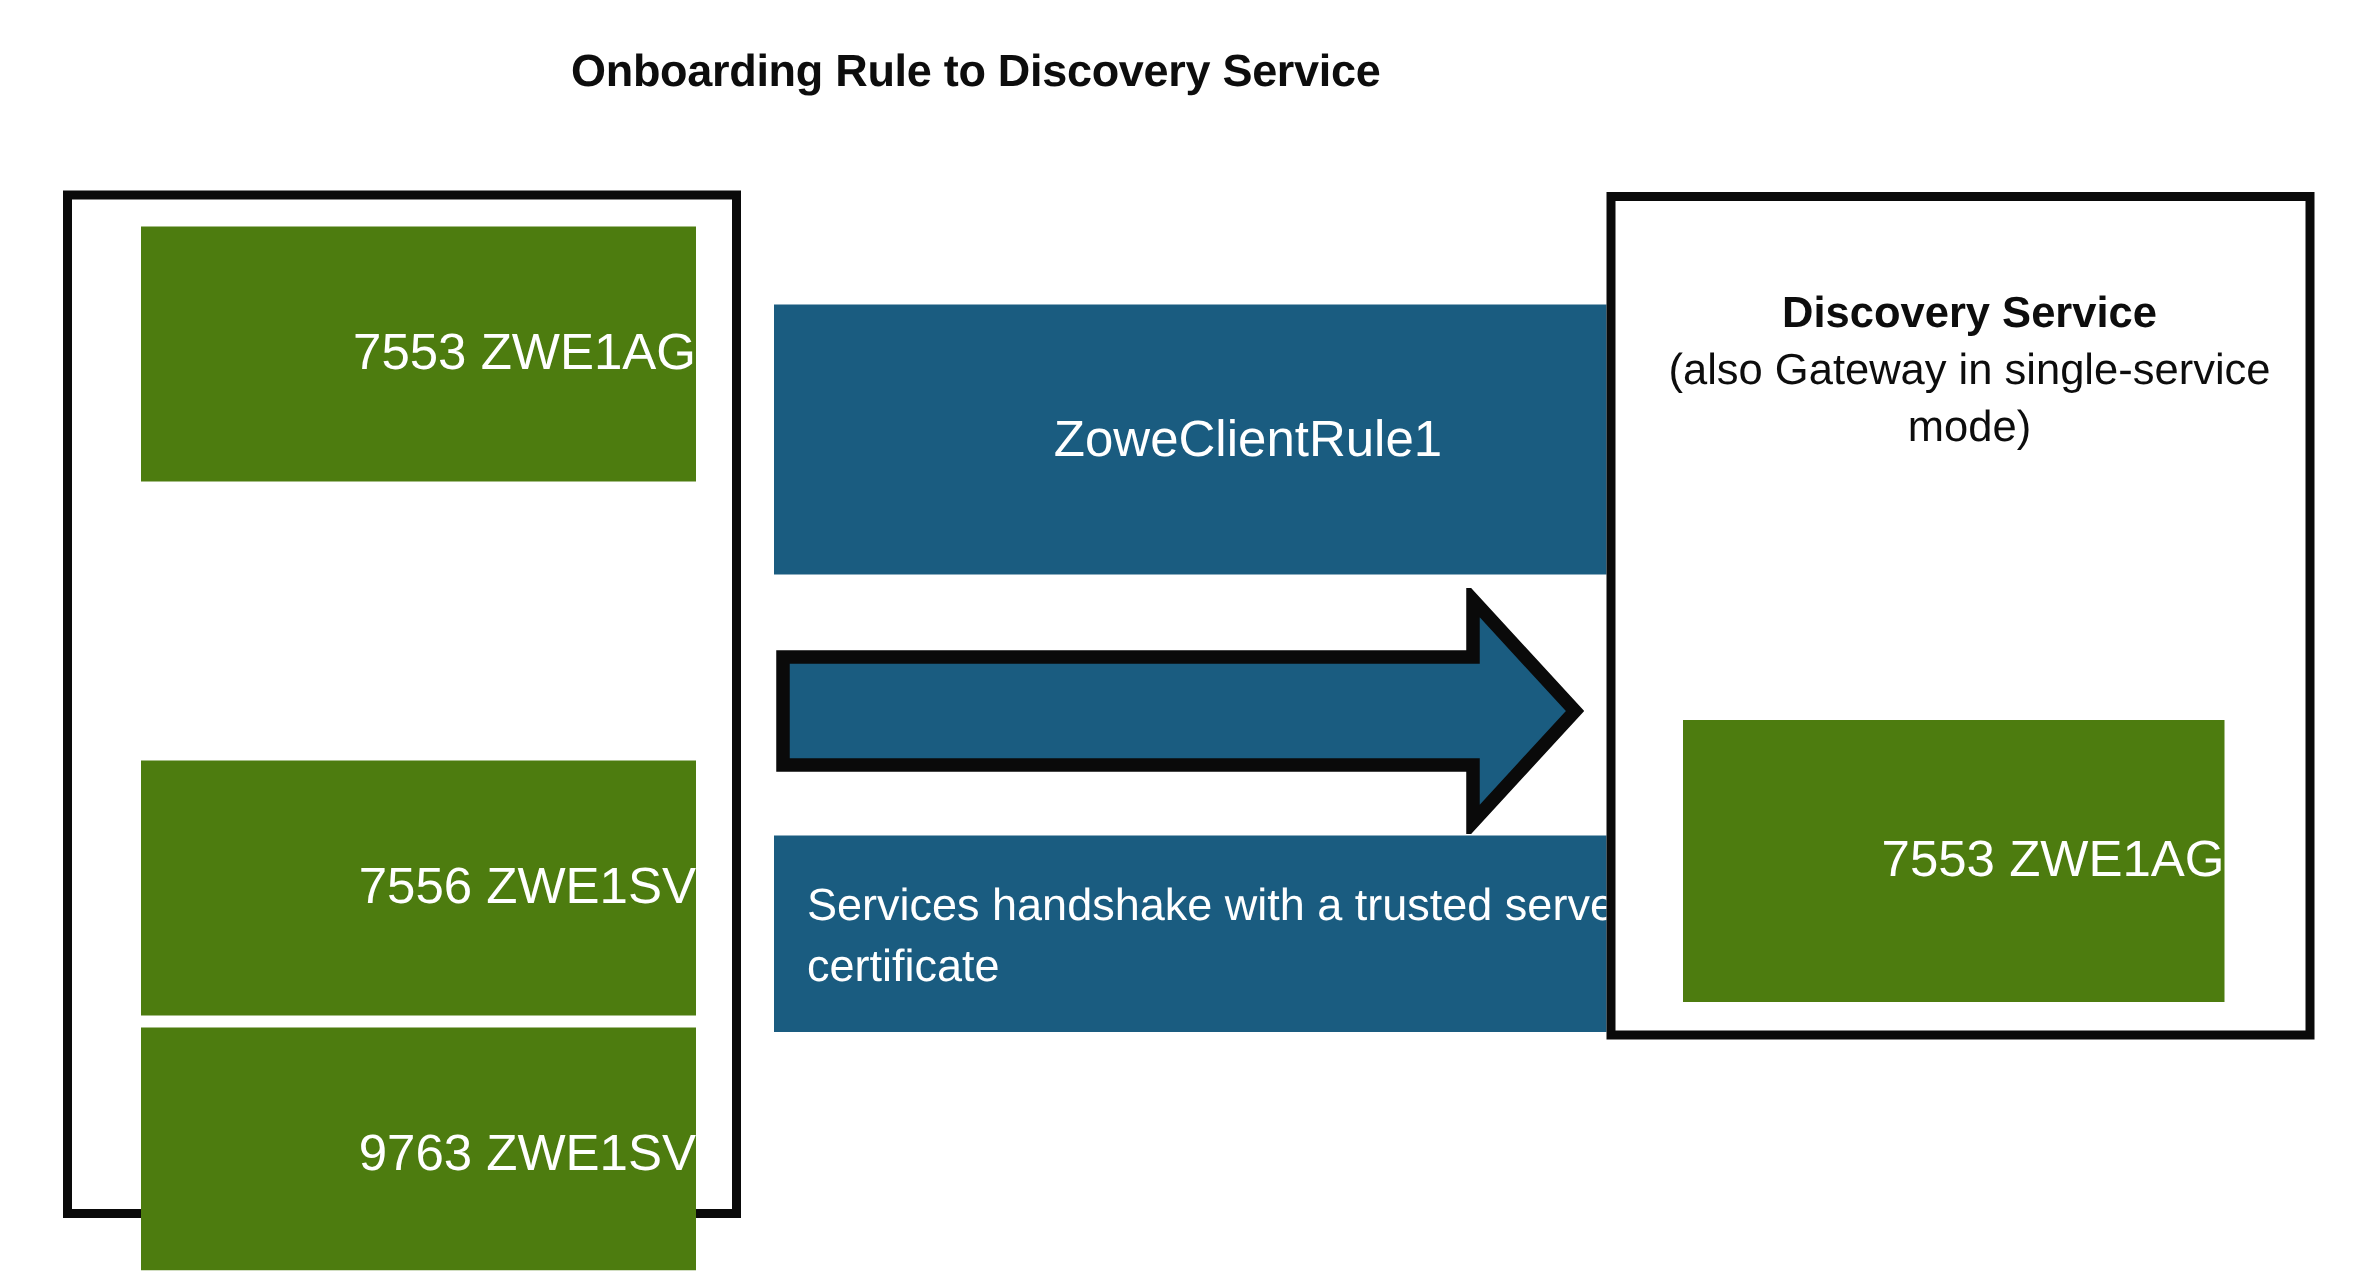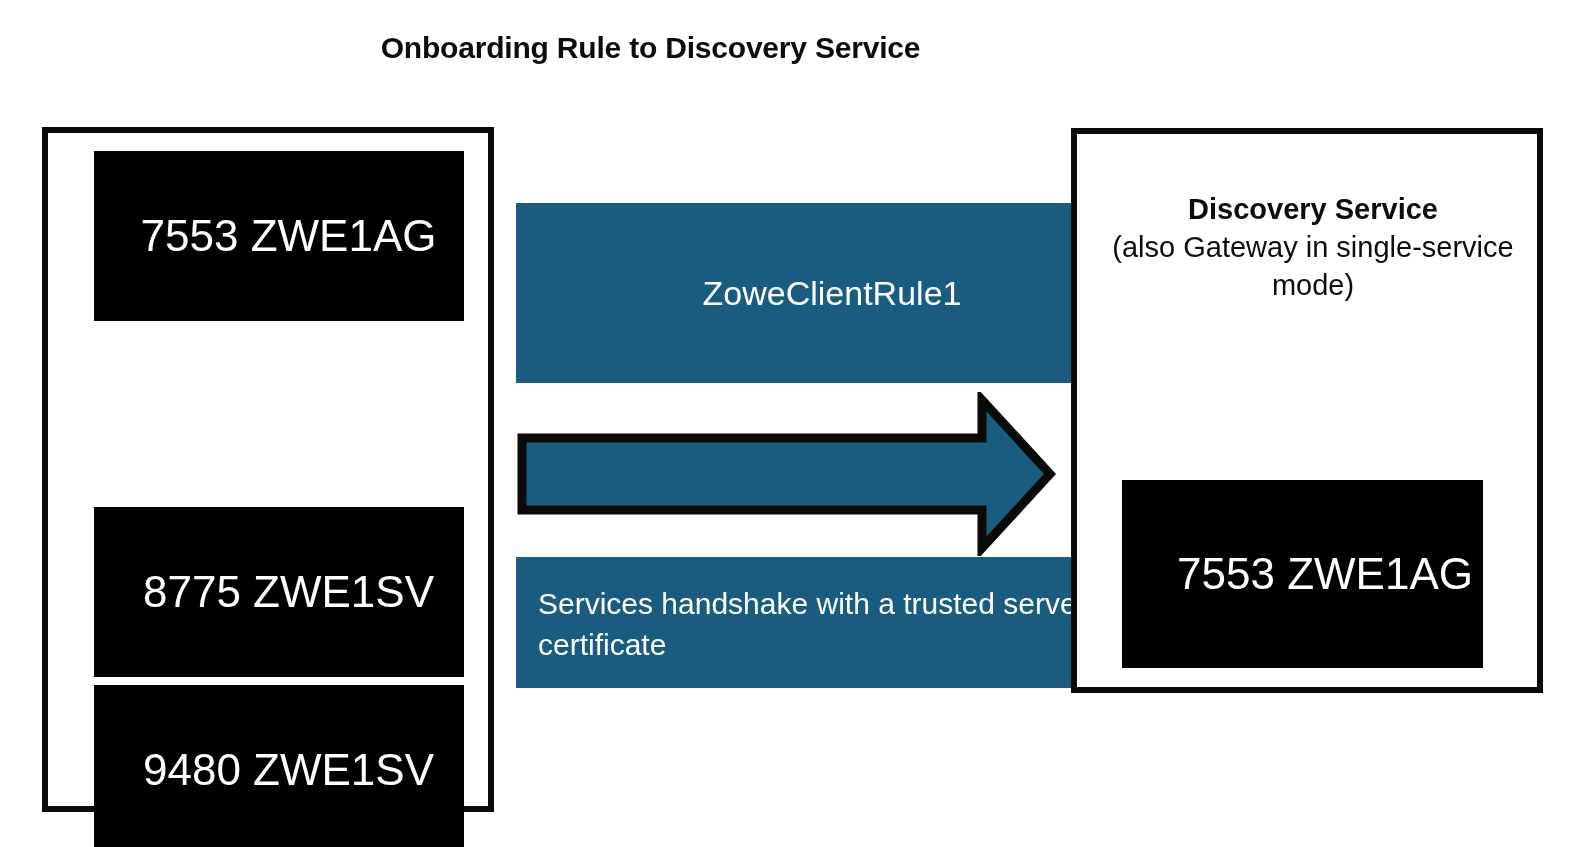--- a/index.html
+++ b/index.html
@@ -51,27 +51,27 @@
   #panel-right {
     left: 1071px;
     top: 128px;
     width: 472px;
     height: 565px;
   }
 
   
   .service-box {
     position: absolute;
-    background: #000000;
+    background: #4d7c0f;
     color: #ffffff;
-    font-size: 44px;
+    font-size: 34px;
     line-height: 1.1;
     display: flex;
     align-items: center;
-    justify-content: center;
+    justify-content: flex-end;
     box-sizing: border-box;
     padding-left: 19px;
   }
   .svc-left {
     left: 46px;
     width: 370px;
     height: 170px;
   }
   #svc-0 { top: 18px; }
   #svc-1 { top: 196px; }
@@ -145,24 +145,24 @@
 
   <div class="title-block">
     <span class="title-line">Onboarding Rule to Discovery Service</span>
   </div>
 
   <div class="panel" id="panel-left">
     <div class="service-box svc-left" id="svc-0">
       <span>7553 ZWE1AG</span>
     </div>
     <div class="service-box svc-left" id="svc-2">
-      <span>8775 ZWE1SV</span>
+      <span>7556 ZWE1SV</span>
     </div>
     <div class="service-box svc-left" id="svc-3">
-      <span>9480 ZWE1SV</span>
+      <span>9763 ZWE1SV</span>
     </div>
   </div>
 
   <div class="teal-box" id="rule-box">
     <span>ZoweClientRule1</span>
   </div>
 
   <div id="arrow">
     <svg viewBox="0 0 540 164" preserveAspectRatio="none" aria-hidden="true">
       <polygon points="6,46 466,46 466,8 534,82 466,156 466,118 6,118" fill="#1a5c80" stroke="#0a0a0a" stroke-width="9" stroke-linejoin="miter"></polygon>

